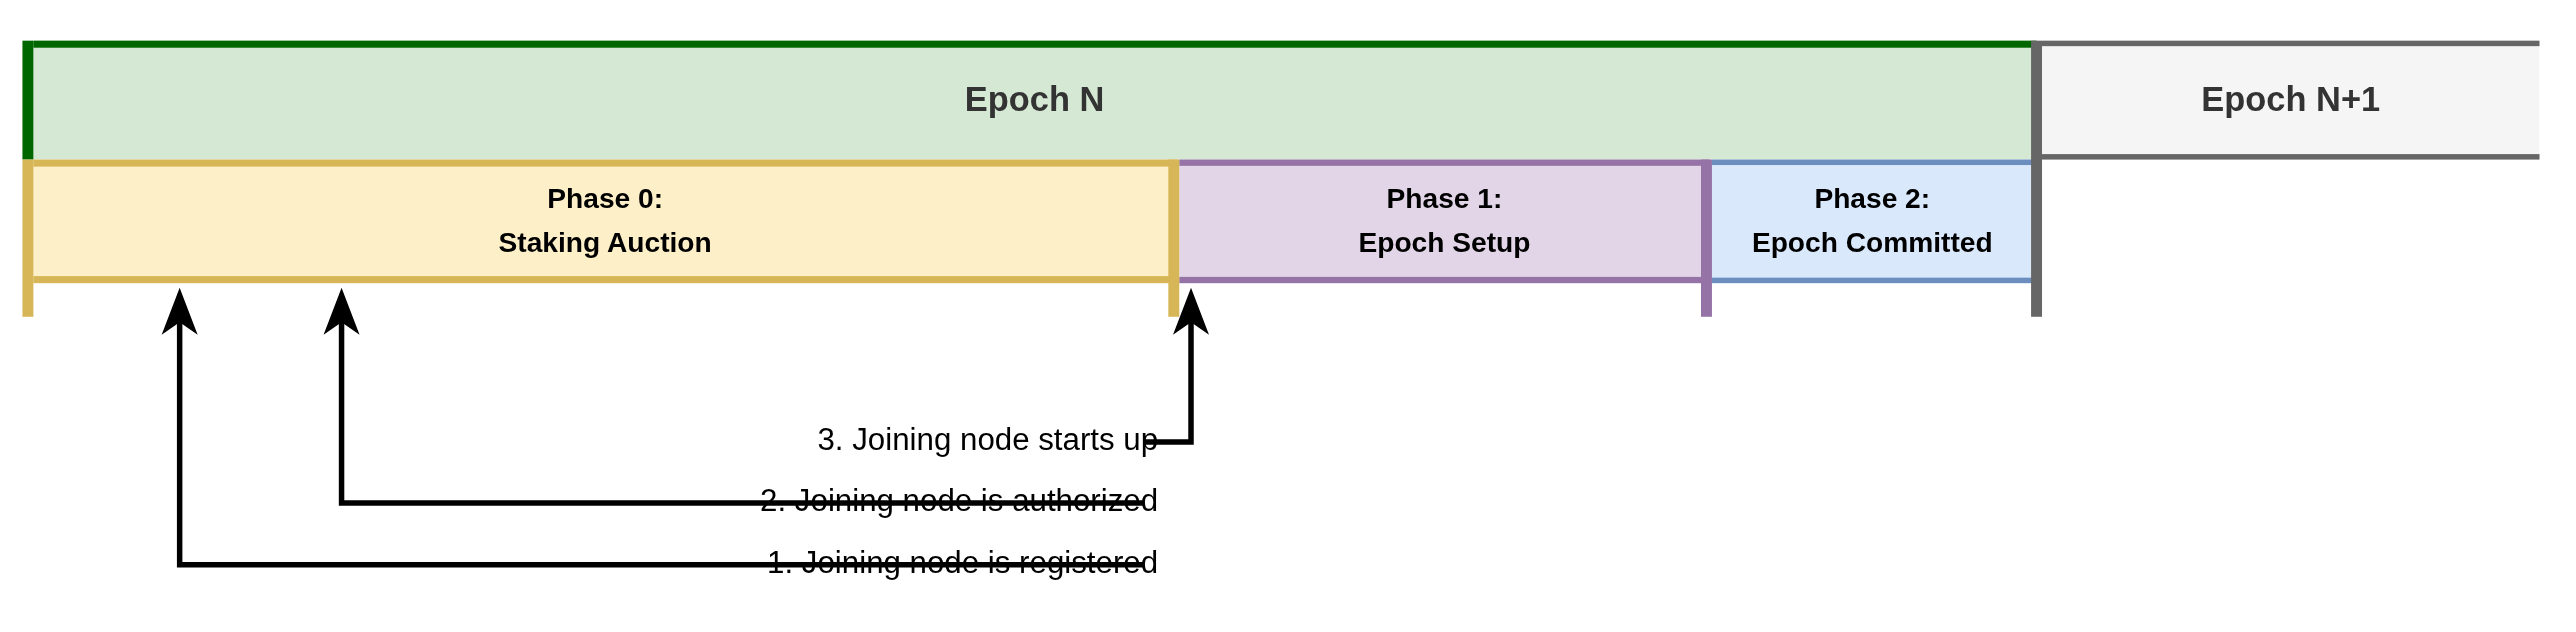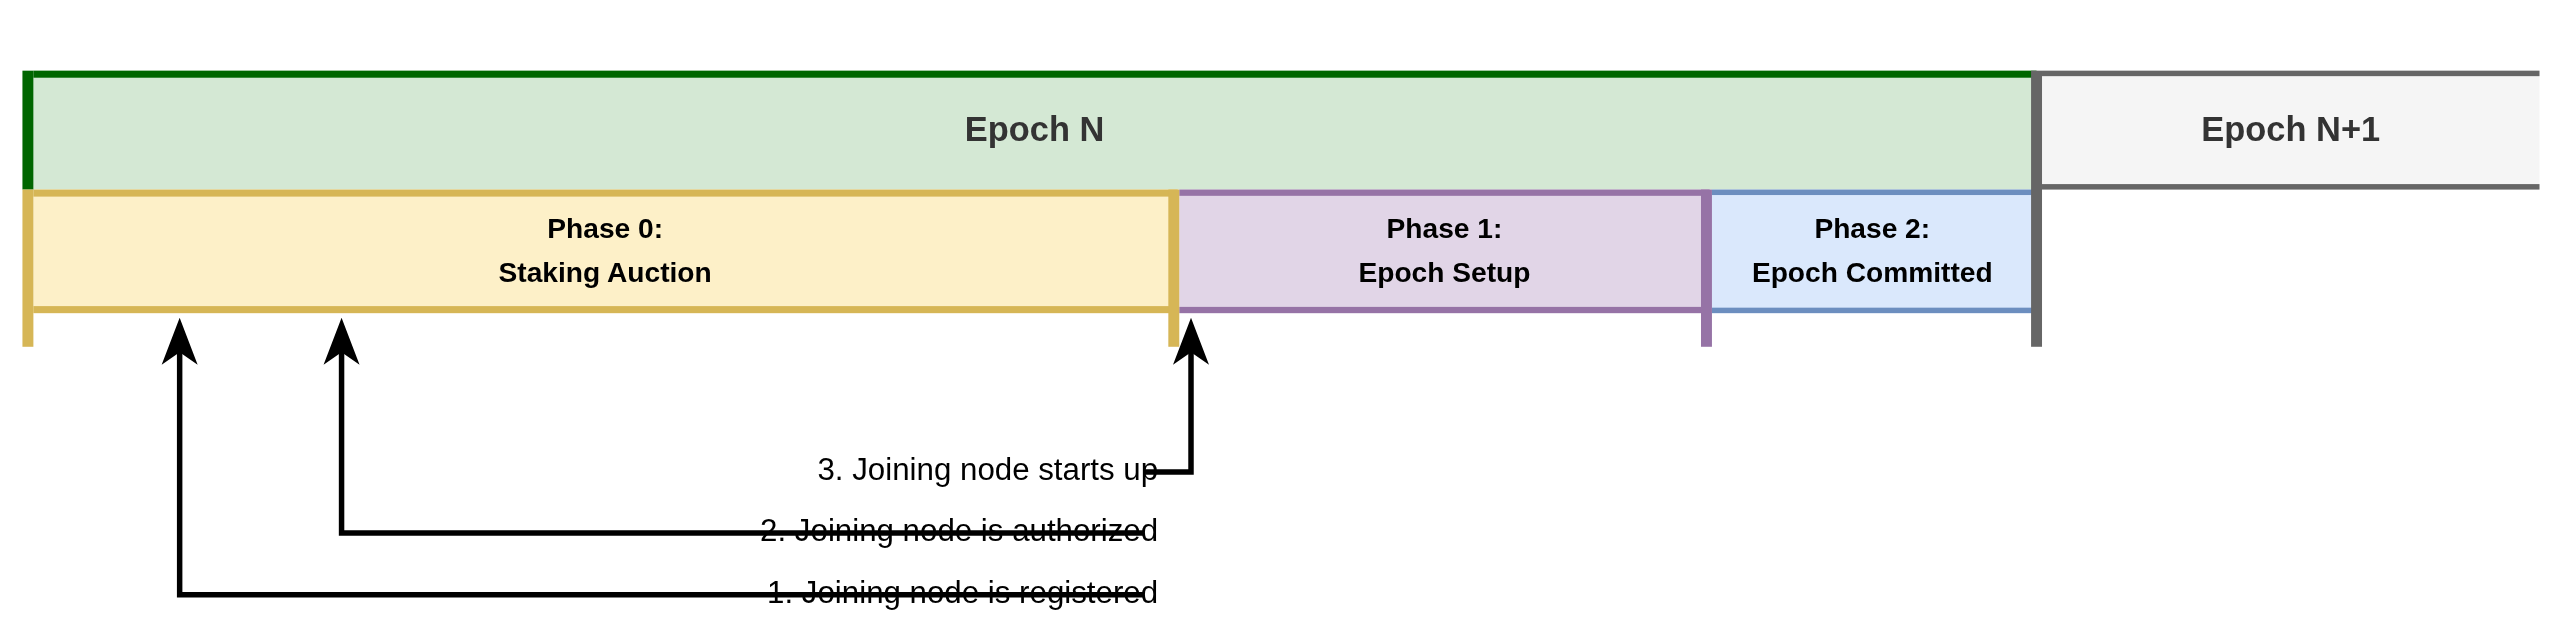--- a/index.html
+++ b/index.html
@@ -10,21 +10,20 @@
   body {
     width: 2576px;
     height: 632px;
     font-family: "Liberation Sans", sans-serif;
     overflow: hidden;
   }
   #diagram-root {
     position: relative;
     width: 2576px;
     height: 500px;
-    margin-top: 30px;
   }
   svg#timeline-svg {
     display: block;
     width: 2576px;
     height: 632px;
   }
   .epoch-title {
     font-family: "Liberation Sans", sans-serif;
     font-weight: bold;
     font-size: 44px;

